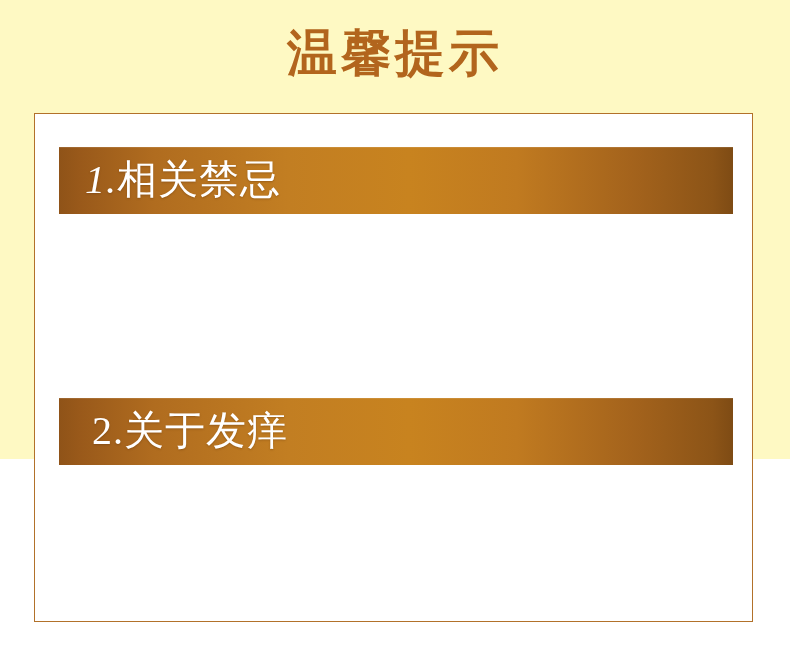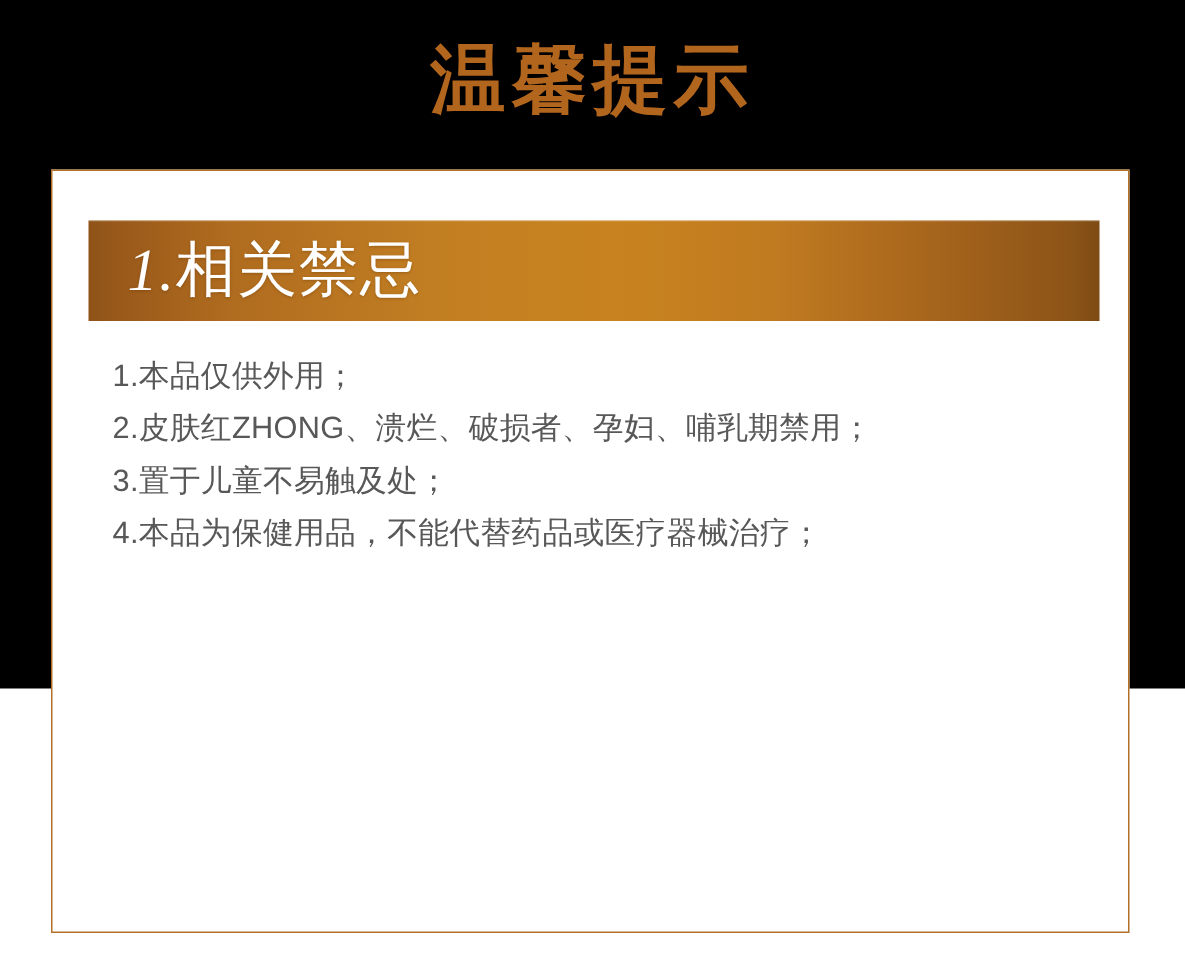--- a/index.html
+++ b/index.html
@@ -10,21 +10,21 @@
     width: 790px;
     height: 645px;
     background: #ffffff;
     font-family: "Liberation Sans", "DejaVu Sans", sans-serif;
     overflow: hidden;
   }
   .page {
     position: relative;
     width: 790px;
     height: 459px;
-    background: #000000;
+    background: #fef9c3;
   }
 
   
   .page-title {
     position: absolute;
     left: 0;
     top: 24px;
     width: 790px;
     text-align: center;
     font-family: "Liberation Serif", "DejaVu Serif", serif;
@@ -128,23 +128,22 @@
   <div class="page-title">温馨提示</div>
 
   <div class="frame">
 
     <div class="bar bar-1">
       <div class="bar-label">
         <span class="bar-num">1.</span><span>相关禁忌</span>
       </div>
     </div>
 
-    <div class="body-block list-block">
-      <div class="body-line">1.本品仅供外用；</div>
-      <div class="body-line">2.皮肤红ZHONG、溃烂、破损者、孕妇、哺乳期禁用；</div>
-      <div class="body-line">3.置于儿童不易触及处；</div>
-      <div class="body-line">4.本品为保健用品，不能代替药品或医疗器械治疗；</div>
+
+    <div class="bar bar-2">
+      <div class="bar-label">
+        <span class="bar-num">2.</span><span>关于发痒</span>
+      </div>
     </div>
-
 
 
   </div>
 </div>
 
 </body></html>

